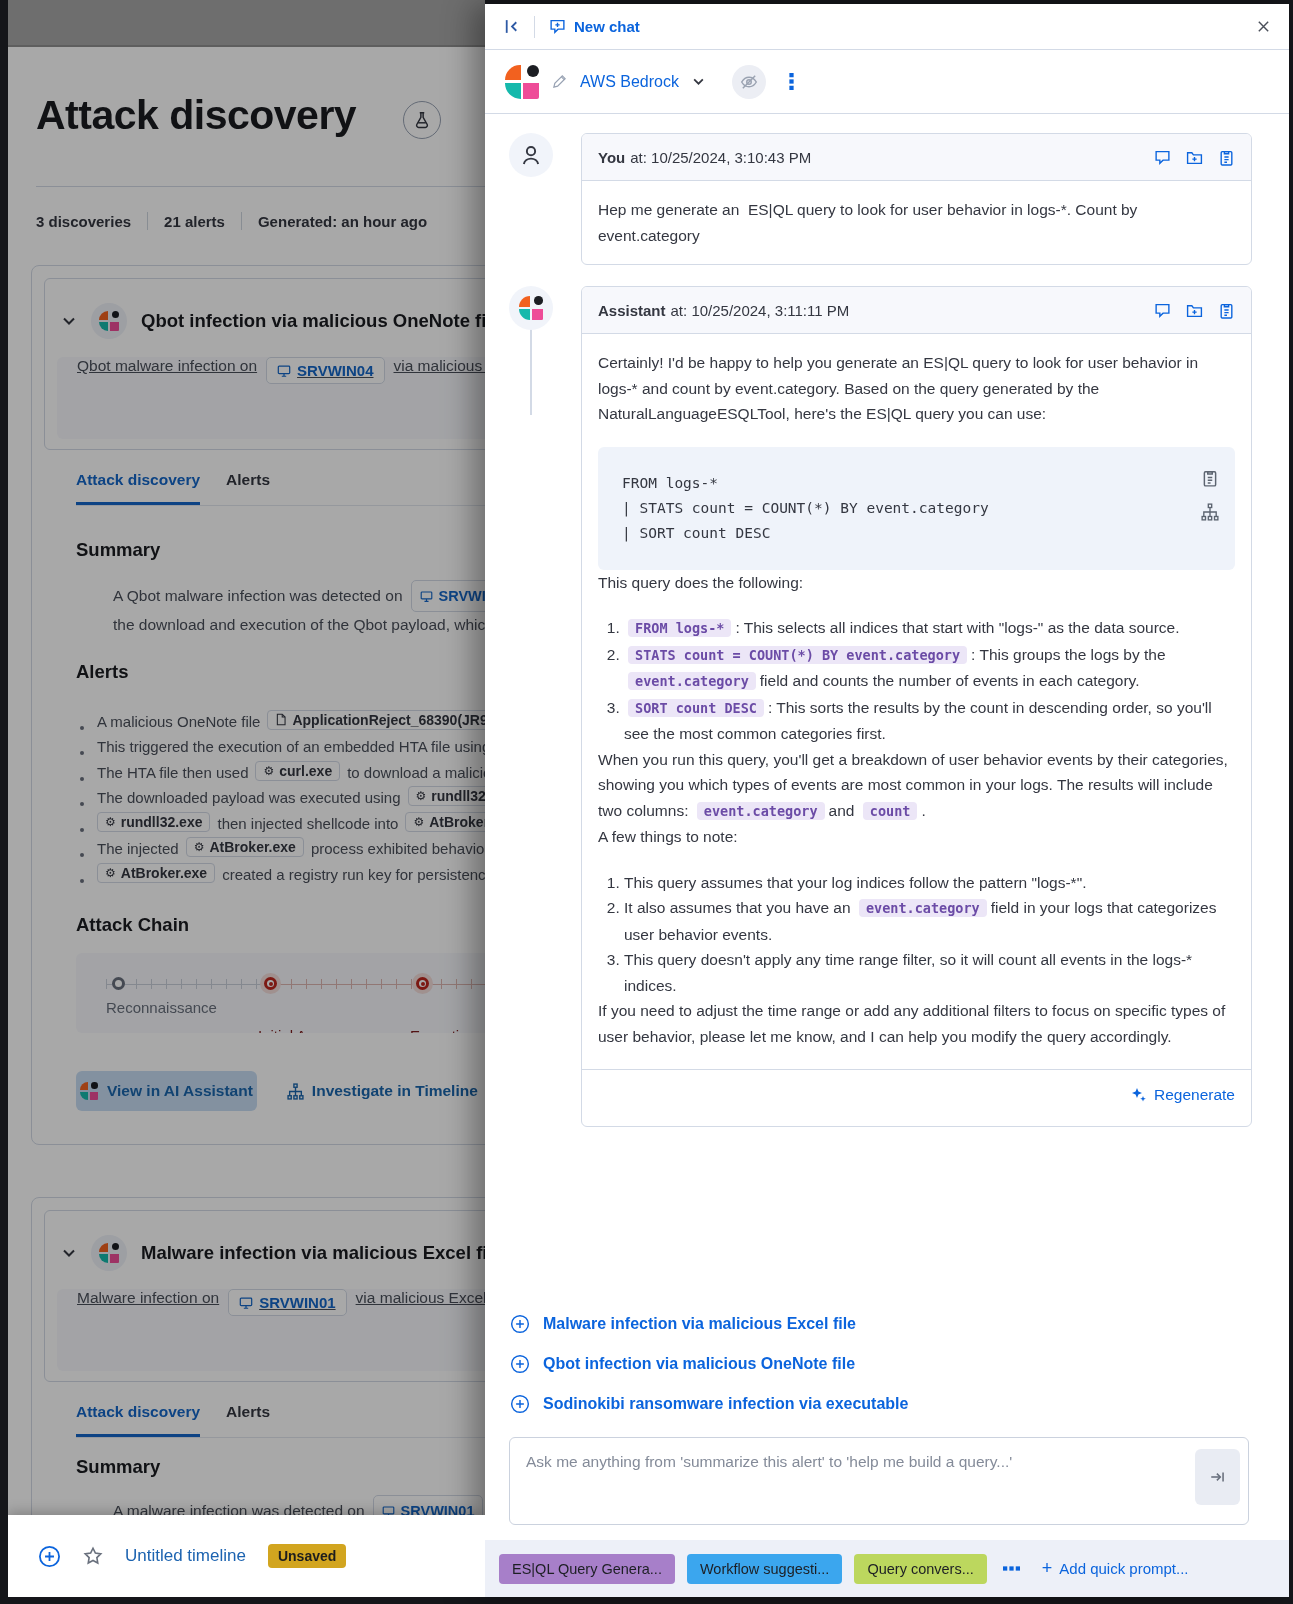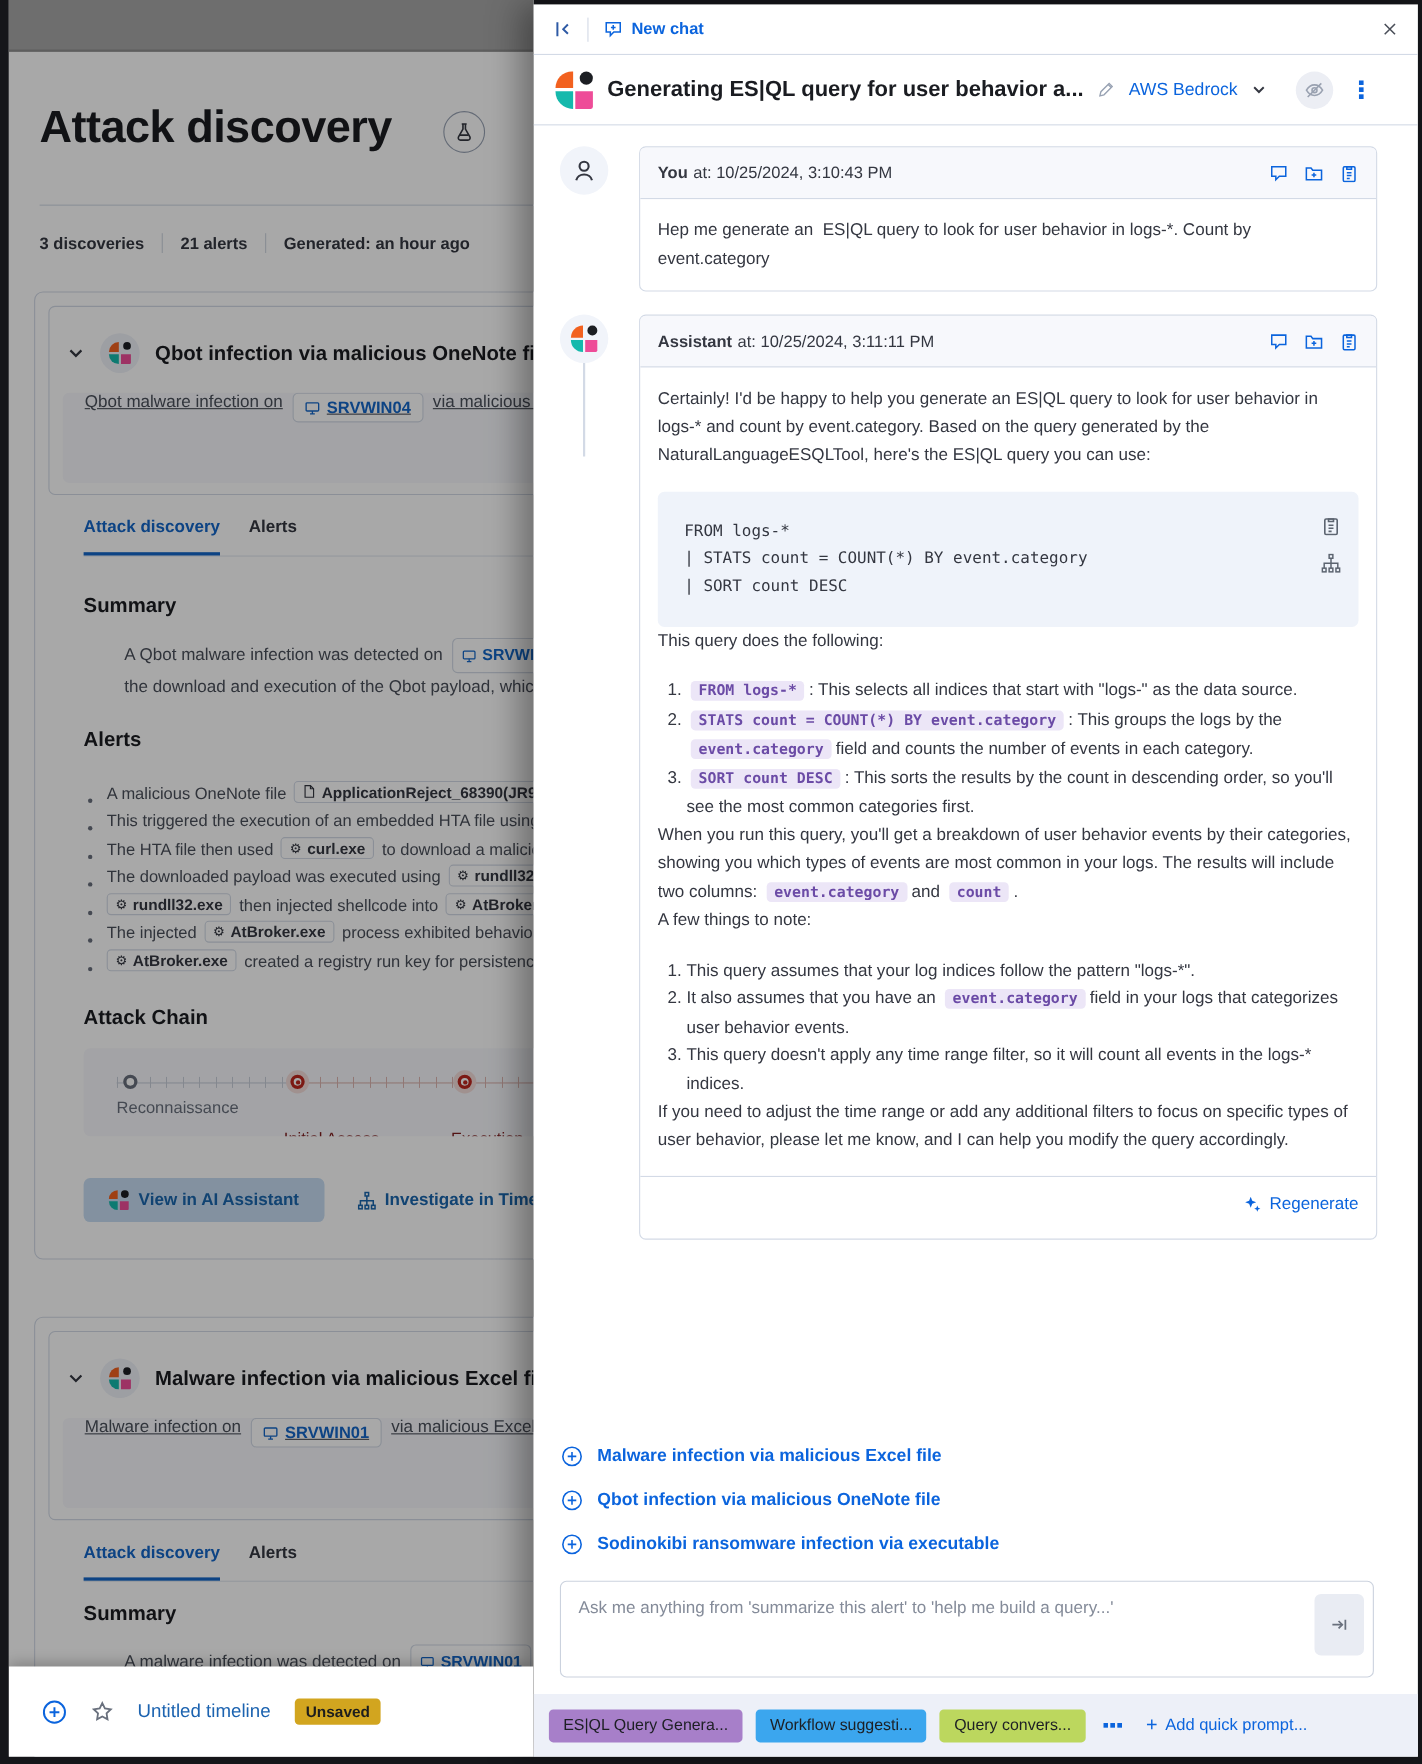--- a/index.html
+++ b/index.html
@@ -47,21 +47,21 @@
                 repeating-linear-gradient(90deg,#dcb5b0 0 1px,transparent 1px 15px); }
   .chain-node { position:absolute; top:24px; }
   .node-muted { width:13px; height:13px; border-radius:50%; border:3px solid #69707d; background:#fff; }
   .node-danger { width:21px; height:21px; margin-top:-4px; border-radius:50%; background:#f3dcda; display:flex; align-items:center; justify-content:center; }
   .node-danger .ring { width:13px; height:13px; border-radius:50%; border:3px solid #bd271e; background:#fff; display:flex; align-items:center; justify-content:center; }
   .node-danger .dot { width:4px; height:4px; border-radius:50%; background:#bd271e; }
   .chain-label { position:absolute; top:46px; font-size:15px; white-space:nowrap; }
   .chain-label.muted { color:#69707d; }
   .chain-label.danger { color:#7f1d1d;margin-top:28px; }
   .btnrow { position:absolute; left:44px; top:805px; display:flex; align-items:center; gap:30px; white-space:nowrap; }
-  .btn-ai { display:flex; align-items:center; gap:9px; height:40px; padding:0 23px; border-radius:6px; background:#c7ddf3; color:#1a66ad; font-size:15.5px; font-weight:700; }
+  .btn-ai { display:flex; align-items:center; gap:9px; height:40px; padding:0 4px; border-radius:6px; background:#c7ddf3; color:#1a66ad; font-size:15.5px; font-weight:700; }
   .btn-invest { display:flex; align-items:center; gap:8px; color:#1a66ad; font-size:15.5px; font-weight:700; }
 
   #lp-overlay { position:absolute; inset:0; background:rgba(0,0,0,0.34); z-index:20; }
   #tlbar { position:absolute; left:0; top:1515px; width:100%; height:82px; background:#fff; z-index:30; box-shadow:0 -3px 12px rgba(0,0,0,0.22); display:flex; align-items:center; gap:22px; padding-left:30px; }
   #tl-title { color:#1c63b0; font-size:17px; font-weight:500; white-space:nowrap; }
   #tl-badge { background:#d2a51f; color:#1d1d1d; font-size:14px; font-weight:700; border-radius:4px; padding:4px 10px; white-space:nowrap; }
 
   
   #fly { position:absolute; left:485px; top:4px; right:4px; bottom:7px; background:#fff; box-shadow:-12px 0 28px rgba(0,0,0,0.35); overflow:hidden; }
   .topbar { height:46px; display:flex; align-items:center; padding:0 18px; border-bottom:1px solid #d3dae6; gap:14px; }
@@ -396,21 +396,20 @@
       </span>
     </div>
 
     <div class="titlebar">
       <span class="ailogo" style="--s:34px">
           <i class="tl"></i>
           <i class="tr"></i>
           <i class="bl"></i>
           <i class="br"></i>
         </span>
-      <span class="conv-title">Generating ES|QL query for user behavior a...</span>
       <span>
         <svg width="15" height="15" viewBox="0 0 16 16" fill="none" stroke="#98a2b3" stroke-width="1.3">
             <path d="M2 14l1-4 8-8 3 3-8 8-4 1z"></path>
             <path d="M10 3l3 3"></path>
           </svg>
       </span>
       <span class="connector">AWS Bedrock</span>
       <span>
         <svg width="13" height="13" viewBox="0 0 12 12" fill="none" stroke="#343741" stroke-width="1.6">
             <path d="M2 4l4 4 4-4"></path>

